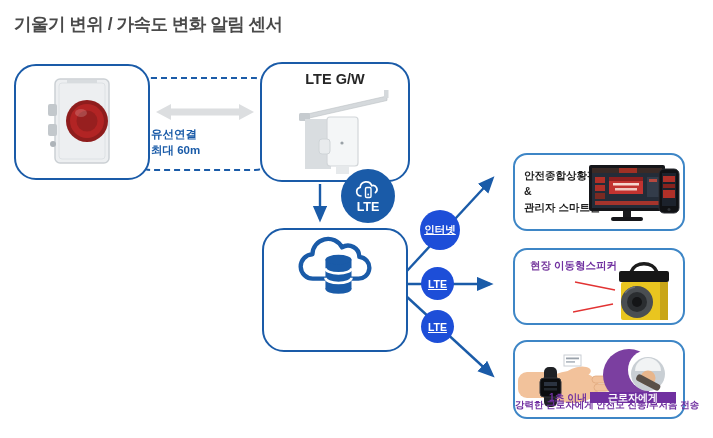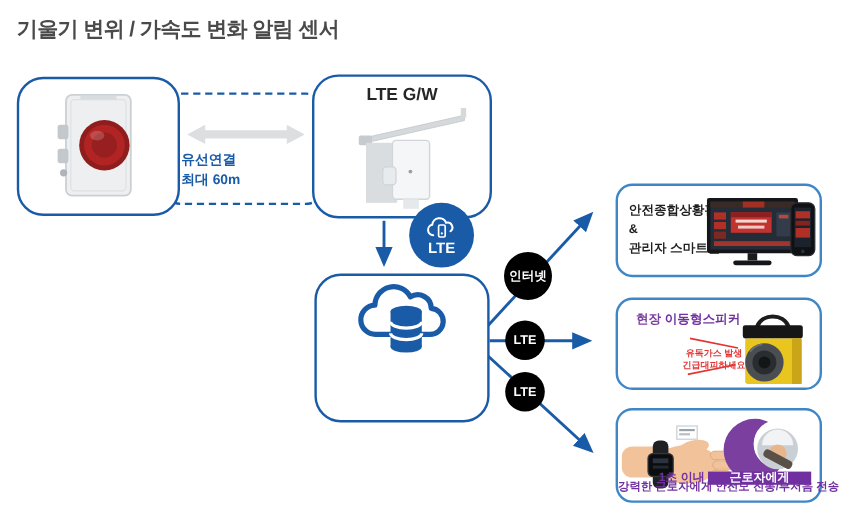--- a/index.html
+++ b/index.html
@@ -32,23 +32,23 @@
   .wired-label{
     position:absolute; left:151px; top:127px; width:110px; z-index:3;
     text-align:left; font-size:11.5px; font-weight:800; color:#1A5BA8; line-height:1.35;
   }
 
   
   .connectors{ position:absolute; left:0; top:0; z-index:2; pointer-events:none; }
 
   
   .badge{
-    position:absolute; border-radius:50%; background:#000000; color:#fff;
+    position:absolute; border-radius:50%; background:#1d4ed8; color:#fff;
     display:flex; align-items:center; justify-content:center;
-    font-weight:800; z-index:4;
+    font-weight:800; z-index:4;text-decoration:underline;
   }
   .badge-internet{ left:420px; top:210px; width:40px; height:40px; font-size:10.5px; }
   .badge-lte-mid{ left:421px; top:267px; width:33px; height:33px; font-size:10.5px; }
   .badge-lte-bot{ left:421px; top:310px; width:33px; height:33px; font-size:10.5px; }
 
   
   .lte-bubble{
     position:absolute; left:341px; top:169px; width:54px; height:54px;
     background:#1A5BA8; border-radius:50%; z-index:5;
     display:flex; flex-direction:column; align-items:center; justify-content:center;
@@ -212,24 +212,20 @@
       <rect x="53" y="22" width="8" height="38" fill="#C9A517"></rect>
       <circle cx="30" cy="42" r="16" fill="#4A4E52"></circle>
       <circle cx="30" cy="42" r="10" fill="#2A2D30"></circle>
       <circle cx="30" cy="42" r="5" fill="#141517"></circle>
       <path d="M18,33 a15,15 0 0 1 10,-6" fill="none" stroke="#6B7075" stroke-width="1.5"></path>
     </svg>
     <svg class="sound-lines" width="66" height="42" viewBox="0 0 66 42">
       <line x1="2" y1="6" x2="42" y2="14" stroke="#E23333" stroke-width="1.4"></line>
       <line x1="0" y1="36" x2="40" y2="28" stroke="#E23333" stroke-width="1.4"></line>
     </svg>
-    <div class="speaker-alert">
-      <span>유독가스 발생</span><br>
-      <span>긴급대피하세요</span>
-    </div>
   </div>
 
   <div class="rbox rbox-worker">
     <svg class="hand-art" width="95" height="58" viewBox="0 0 95 58">
       <rect x="0" y="18" width="34" height="26" rx="9" fill="#F2C29B"></rect>
       <ellipse cx="54" cy="33" rx="27" ry="16" fill="#F2C29B"></ellipse>
       <ellipse cx="60" cy="19" rx="13" ry="6" fill="#F2C29B" transform="rotate(-12 60 19)"></ellipse>
       <rect x="74" y="22" width="18" height="7" rx="3.5" fill="#F2C29B" stroke="#DFA87E" stroke-width="0.8"></rect>
       <rect x="76" y="30" width="18" height="7" rx="3.5" fill="#F2C29B" stroke="#DFA87E" stroke-width="0.8"></rect>
       <rect x="74" y="38" width="17" height="7" rx="3.5" fill="#F2C29B" stroke="#DFA87E" stroke-width="0.8"></rect>

